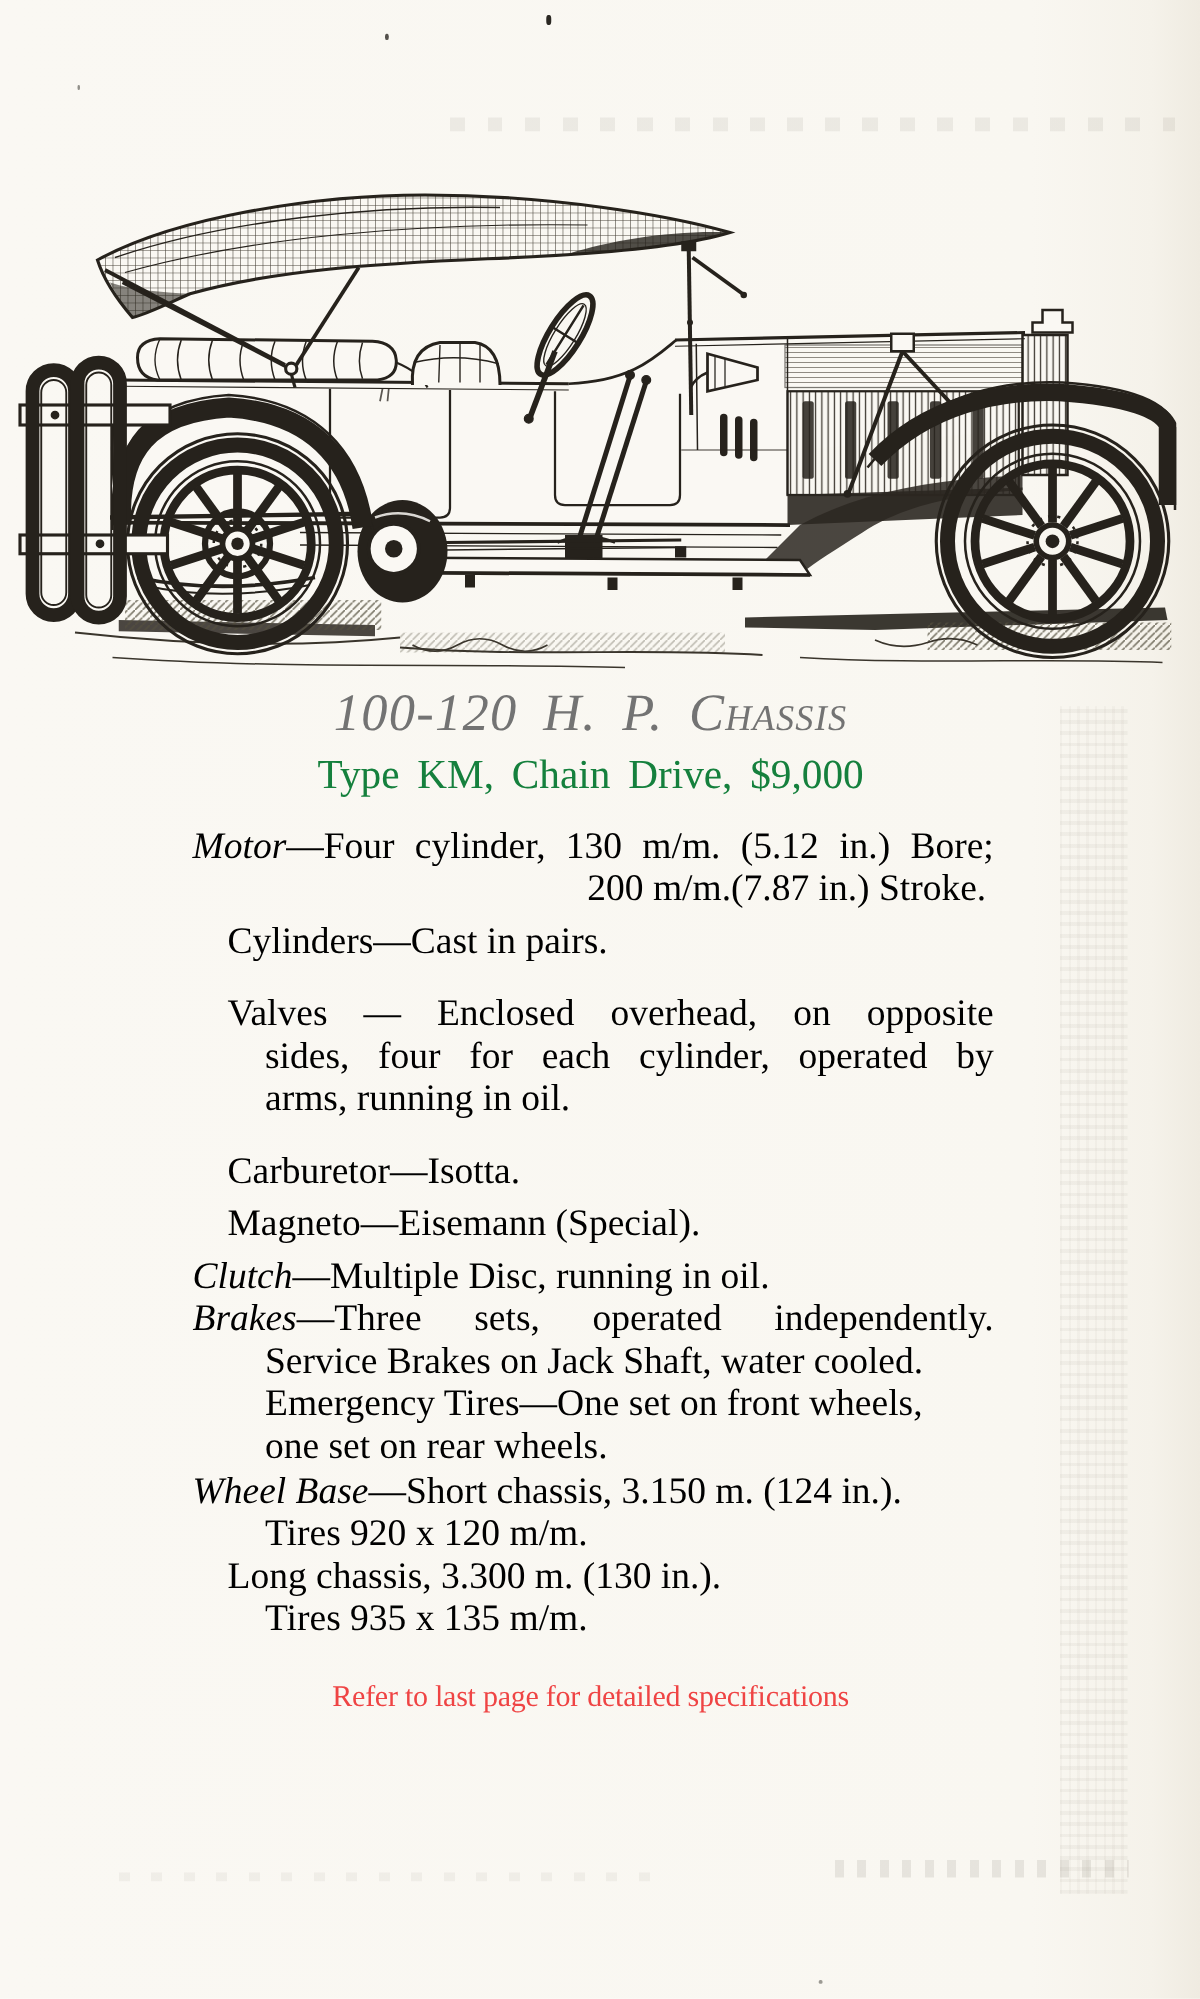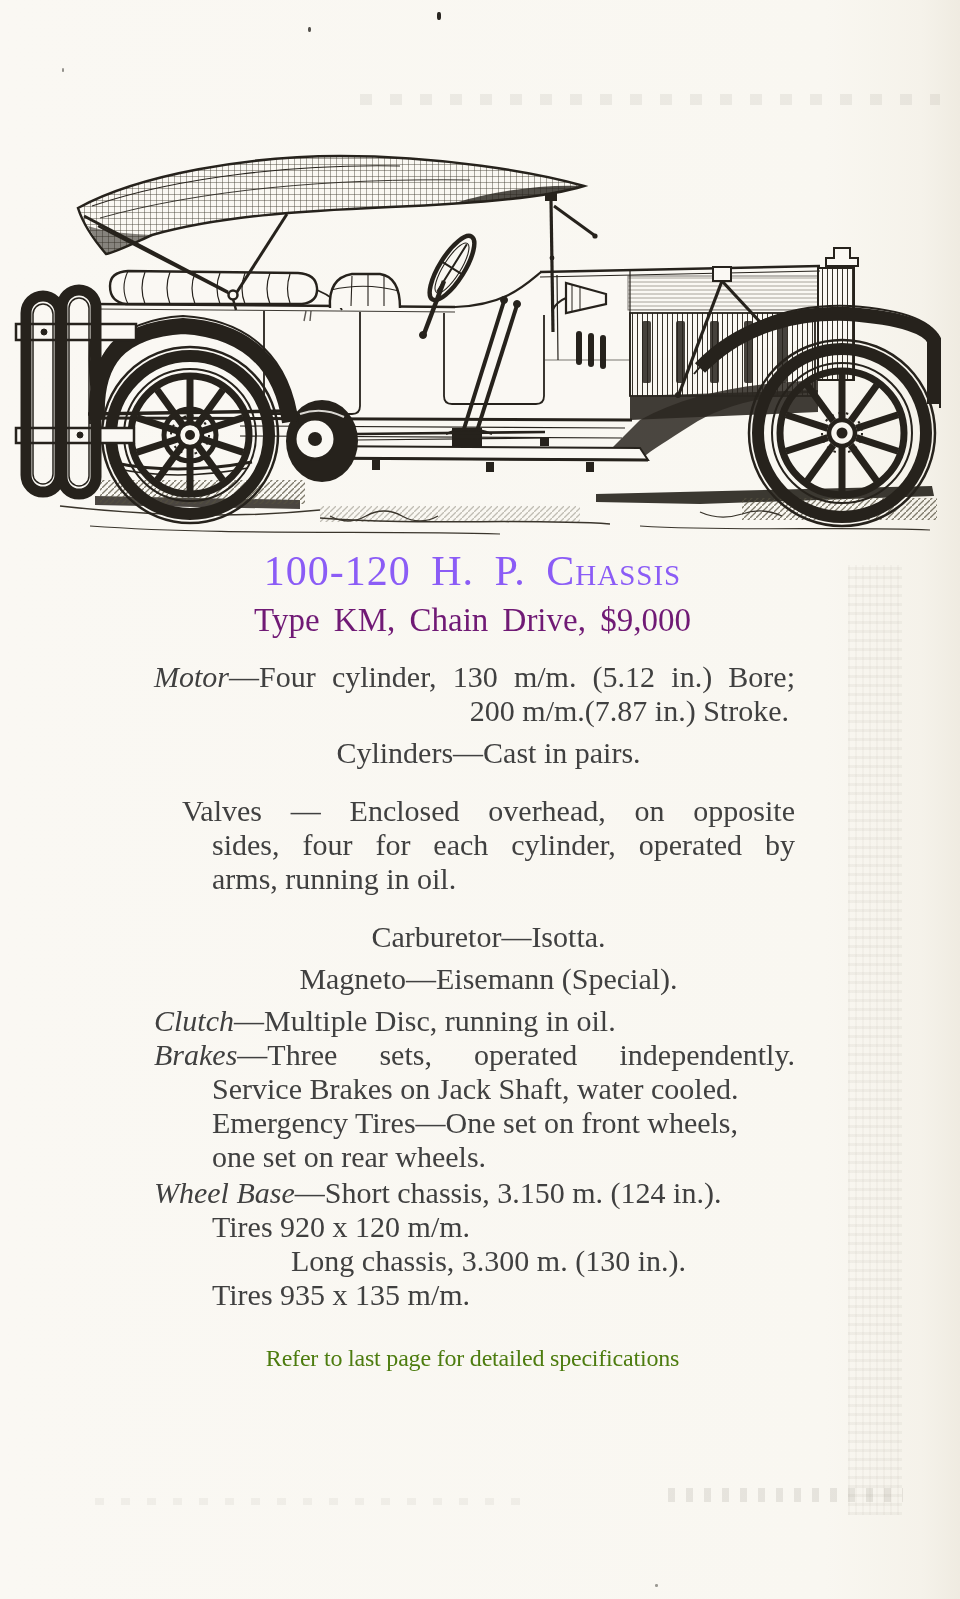--- a/index.html
+++ b/index.html
@@ -5,41 +5,42 @@
   html,body{margin:0;padding:0;}
   body{
     width:960px;height:1599px;position:relative;overflow:hidden;
     background:linear-gradient(90deg,#faf8f3 0%,#f9f7f1 86%,#f5f2ea 96%,#efebe1 100%);
     font-family:"Liberation Serif", serif;color:#22201b;
   }
   .illus{position:absolute;left:0;top:128px;width:960px;height:420px;}
   .title{
     position:absolute;left:150px;top:550px;width:645px;text-align:center;
     font-size:42px;line-height:1;font-variant:small-caps;word-spacing:9px;letter-spacing:1px;
-    color:#8b5cf6;
+    color:#737373;
+    font-style:italic;
   }
   .subtitle{
     position:absolute;left:150px;top:604px;width:645px;text-align:center;
-    font-size:33px;line-height:1;word-spacing:6px;color:#701a75;
+    font-size:33px;line-height:1;word-spacing:6px;color:#15803d;
   }
   .specs{
     position:absolute;left:150px;top:660px;width:645px;
-    font-size:30px;line-height:34px;color:#404040;
+    font-size:30px;line-height:34px;color:#000000;
   }
   .ln{white-space:nowrap;}
   .ln .lead{font-style:italic;}
   .ind0{padding-left:4px;}
-  .ind1{padding-left:32px;text-align:center;}
+  .ind1{padding-left:32px;}
   .ind2{padding-left:62px;}
   .just{white-space:normal;text-align:justify;text-align-last:justify;}
   .right{text-align:right;padding-right:6px;}
   .mt8{margin-top:8px;}.mt6{margin-top:24px;}.mt12{}.mt14{margin-top:2px;}
   .footnote{
     position:absolute;left:150px;top:1345px;width:645px;text-align:center;
-    font-size:24px;letter-spacing:-0.2px;color:#4d7c0f;
+    font-size:24px;letter-spacing:-0.2px;color:#ef4444;
   }
   
   .speck{position:absolute;background:#2a2722;border-radius:40%;}
   .sp1{left:437px;top:12px;width:4px;height:8px;}
   .sp2{left:308px;top:27px;width:3px;height:5px;opacity:.8;}
   .sp3{left:62px;top:68px;width:2px;height:4px;opacity:.5;}
   .sp4{left:655px;top:1584px;width:3px;height:3px;opacity:.45;}
   .smudge{position:absolute;opacity:.45;filter:blur(.6px);}
   .sm-top{left:360px;top:94px;width:580px;height:11px;
     background:repeating-linear-gradient(90deg,rgba(110,104,92,.22) 0 12px,transparent 12px 30px);}

